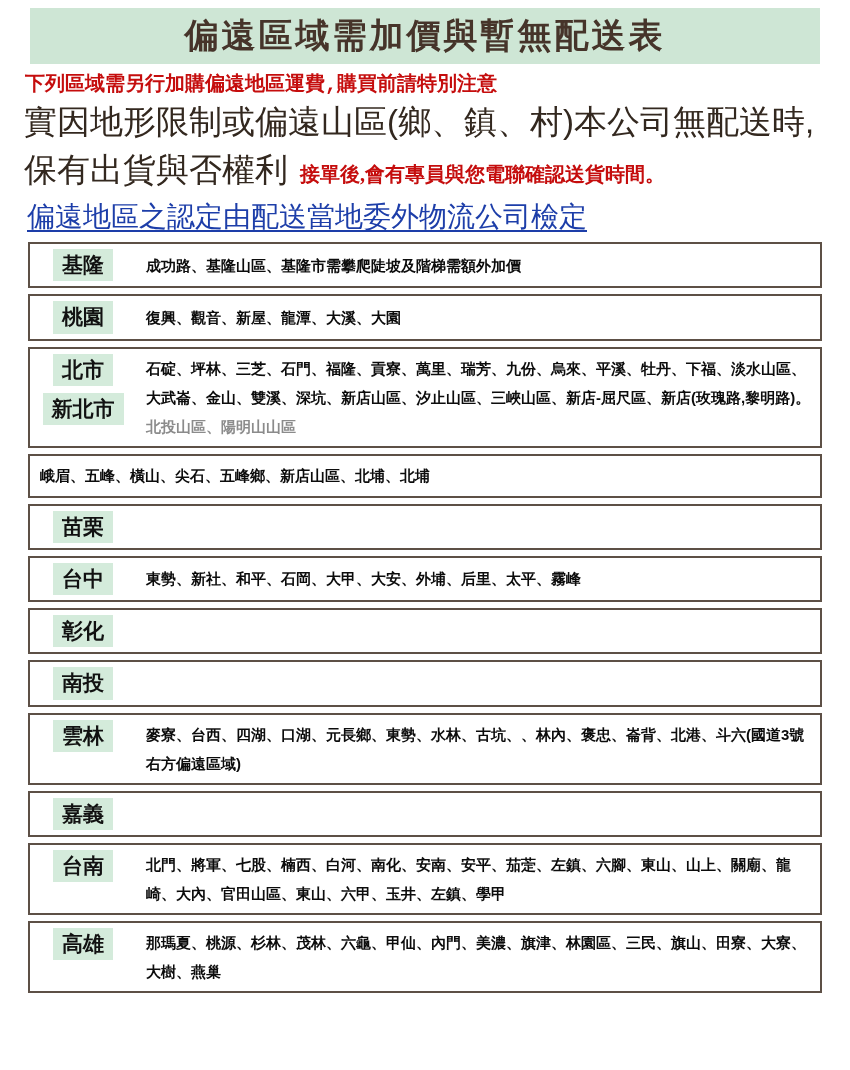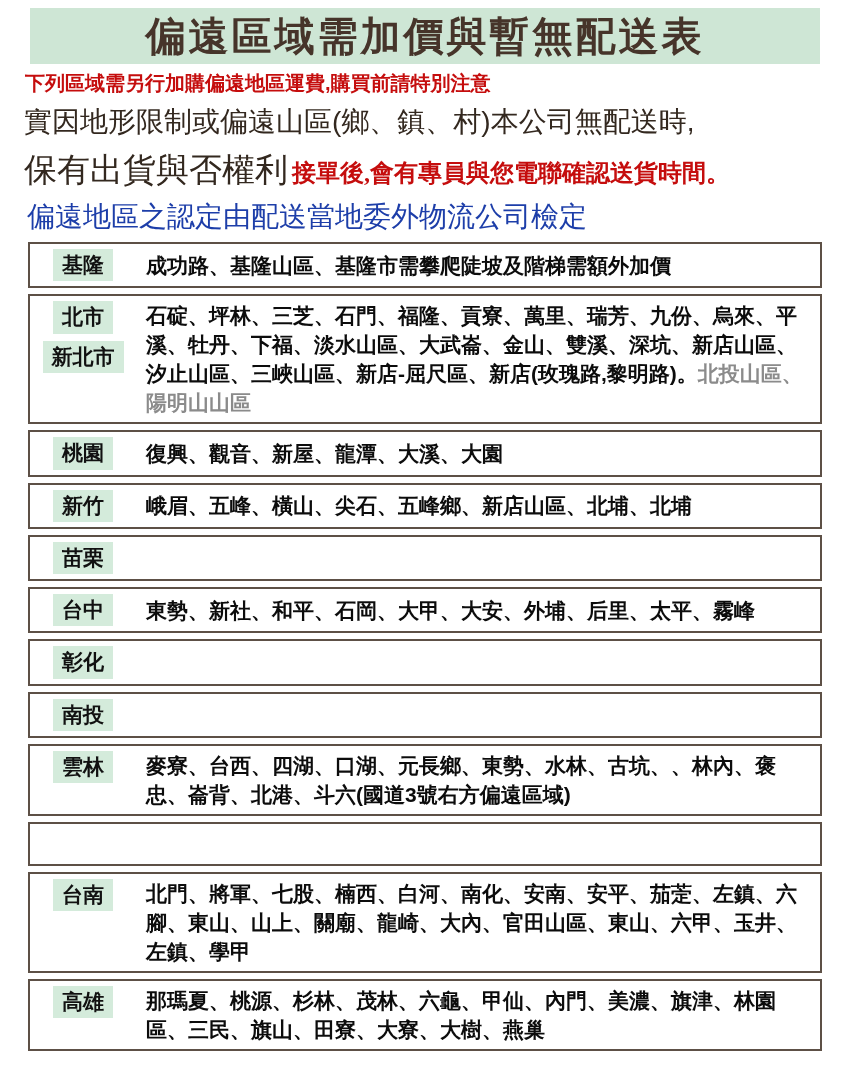--- a/index.html
+++ b/index.html
@@ -15,52 +15,52 @@
   *{box-sizing:border-box;}
   html,body{margin:0;padding:0;}
   body{
     width:850px;height:1070px;overflow:hidden;background:#ffffff;
     font-family:"Liberation Sans","DejaVu Sans",sans-serif;
   }
   .banner-top{
     margin:8px 30px 0;height:56px;background:var(--banner-bg);
     display:flex;align-items:center;justify-content:center;
   }
-  .title{font-size:40px;font-weight:bold;color:var(--title-text);letter-spacing:3px;}
+  .title{font-size:34px;font-weight:bold;color:var(--title-text);letter-spacing:3px;}
   .red-notice{
-    margin:6px 12px 0 25px;font-family:Liberation Sans, sans-serif;
+    margin:6px 12px 0 25px;font-family:Liberation Mono, monospace;
     font-weight:bold;font-size:20px;color:var(--red);
   }
-  .headline1{margin:5px 0 0 24px;font-size:28px;line-height:40px;color:var(--headline);}
+  .headline1{margin:5px 0 0 24px;font-size:33px;line-height:40px;color:var(--headline);}
   .headline2{margin:6px 0 0 24px;display:flex;align-items:baseline;text-align:right;}
   .headline2 .main{font-size:33px;color:var(--headline);}
   .headline2 .note{
-    margin-left:4px;font-family:"Liberation Serif","DejaVu Serif",serif;
-    font-weight:bold;font-size:24px;color:var(--red);
+    margin-left:12px;font-family:"Liberation Serif","DejaVu Serif",serif;
+    font-weight:bold;font-size:20px;color:var(--red);
   }
   .blue-note{
     margin:5px 0 0 27px;font-size:28px;color:var(--blue);
-    text-underline-offset:4px;display:inline-block;
+    text-decoration:underline;text-underline-offset:4px;display:inline-block;
   }
   .table{margin:6px 28px 0;}
   .row{
     border:2px solid var(--border);background:#ffffff;
     display:flex;margin-bottom:6px;min-height:44px;padding:1px 0;
   }
   .labels{
     width:106px;flex:0 0 106px;display:flex;flex-direction:column;
     align-items:center;justify-content:flex-start;gap:7px;padding:4px 0;
   }
   .label{
     background:var(--label-bg);font-size:21px;font-weight:bold;color:#111111;
     padding:3px 9px;white-space:nowrap;line-height:1.25;
   }
   .content{
     flex:1;align-self:center;padding:4px 6px 4px 10px;
-    font-size:21px;font-weight:600;line-height:29px;color:#0c0c0c;
+    font-size:15px;font-weight:600;line-height:29px;color:#0c0c0c;
   }
   .content .gray{color:var(--gray);}
 </style>
 </head>
 <body>
 
 
 
 <div class="banner-top">
   <div class="title">偏遠區域需加價與暫無配送表</div>
@@ -79,35 +79,32 @@
 
 <div class="table">
     <div class="row">
       <div class="labels">
         <div class="label">基隆</div>
       </div>
       <div class="content"><span>成功路、基隆山區、基隆市需攀爬陡坡及階梯需額外加價</span></div>
     </div>
     <div class="row">
       <div class="labels">
+        <div class="label">桃園</div>
+      </div>
+      <div class="content"><span>復興、觀音、新屋、龍潭、大溪、大園</span></div>
+    </div>
+    <div class="row">
+      <div class="labels">
         <div class="label">北市</div>
         <div class="label">新北市</div>
       </div>
       <div class="content"><span>石碇、坪林、三芝、石門、福隆、貢寮、萬里、瑞芳、九份、烏來、平溪、牡丹、下福、淡水山區、大武崙、金山、雙溪、深坑、新店山區、汐止山區、三峽山區、新店-屈尺區、新店(玫瑰路,黎明路)。</span><span class="gray">北投山區、陽明山山區</span></div>
     </div>
     <div class="row">
-      <div class="labels">
-        <div class="label">桃園</div>
-      </div>
-      <div class="content"><span>復興、觀音、新屋、龍潭、大溪、大園</span></div>
-    </div>
-    <div class="row">
-      <div class="labels">
-        <div class="label">新竹</div>
-      </div>
       <div class="content"><span>峨眉、五峰、橫山、尖石、五峰鄉、新店山區、北埔、北埔</span></div>
     </div>
     <div class="row">
       <div class="labels">
         <div class="label">苗栗</div>
       </div>
     </div>
     <div class="row">
       <div class="labels">
         <div class="label">台中</div>
@@ -124,20 +121,23 @@
         <div class="label">南投</div>
       </div>
     </div>
     <div class="row">
       <div class="labels">
         <div class="label">雲林</div>
       </div>
       <div class="content"><span>麥寮、台西、四湖、口湖、元長鄉、東勢、水林、古坑、、林內、褒忠、崙背、北港、斗六(國道3號右方偏遠區域)</span></div>
     </div>
     <div class="row">
+      <div class="labels">
+        <div class="label">嘉義</div>
+      </div>
     </div>
     <div class="row">
       <div class="labels">
         <div class="label">台南</div>
       </div>
       <div class="content"><span>北門、將軍、七股、楠西、白河、南化、安南、安平、茄萣、左鎮、六腳、東山、山上、關廟、龍崎、大內、官田山區、東山、六甲、玉井、左鎮、學甲</span></div>
     </div>
     <div class="row">
       <div class="labels">
         <div class="label">高雄</div>

